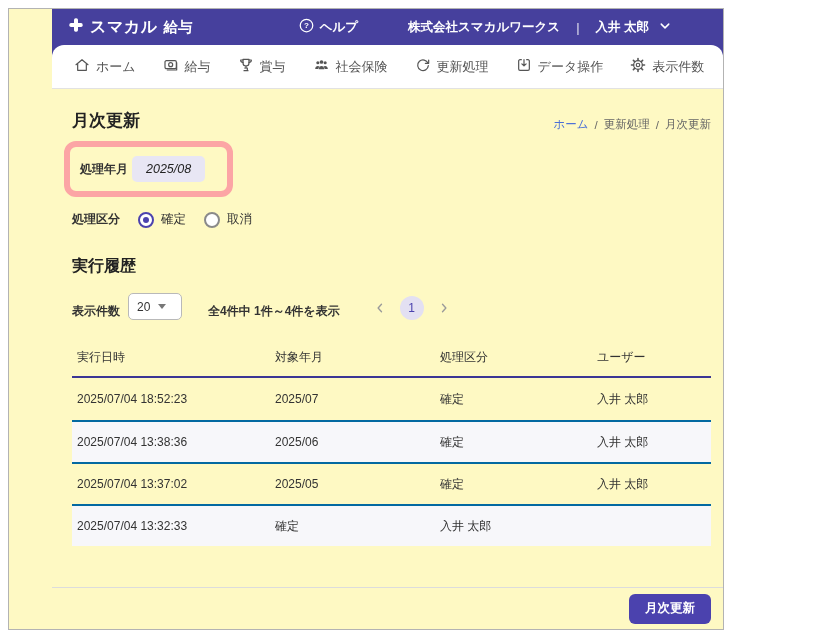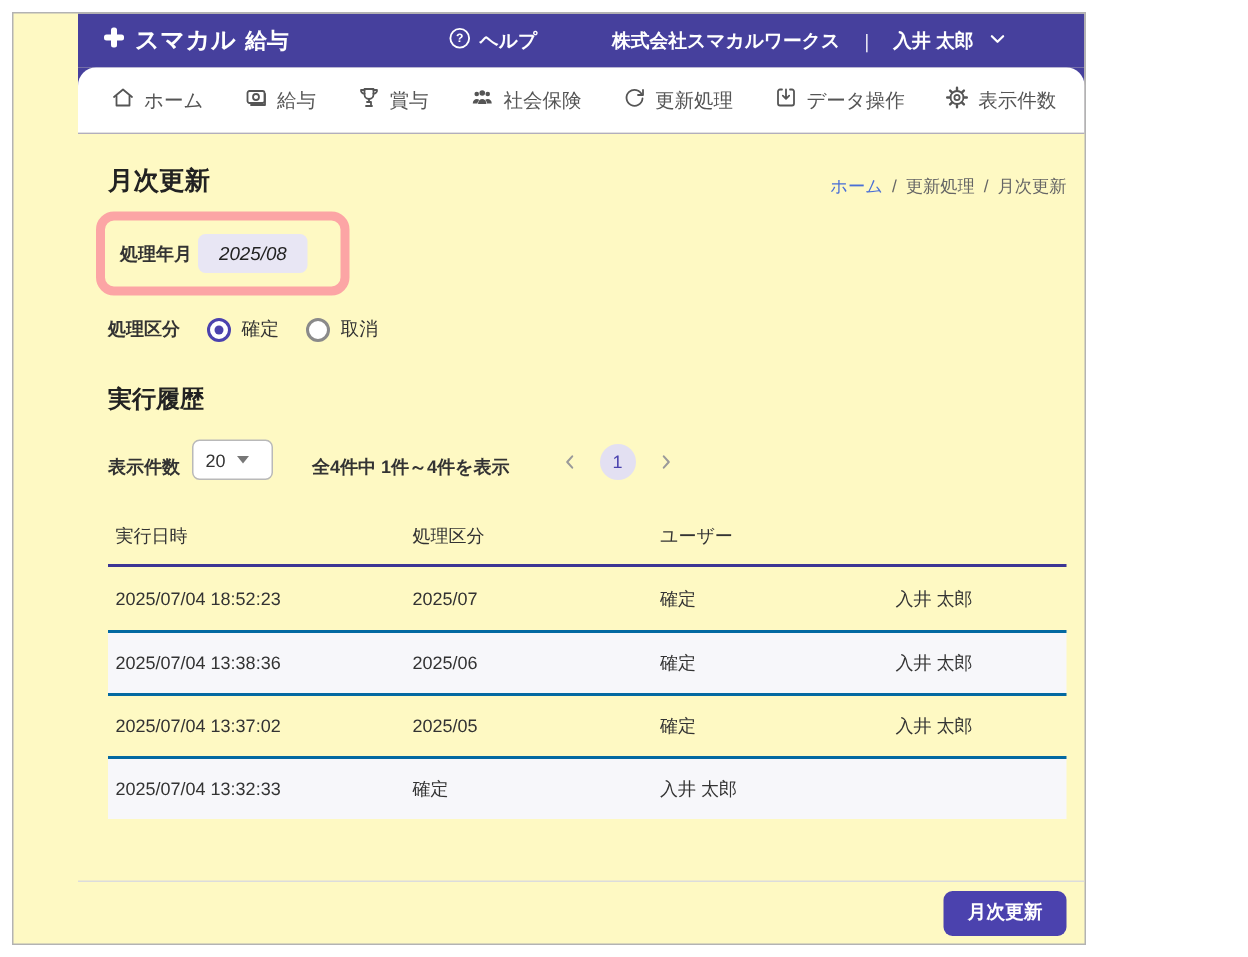--- a/index.html
+++ b/index.html
@@ -262,20 +262,21 @@
             <svg width="12" height="12" viewBox="0 0 16 16">
               <path d="M6 3l4.5 5L6 13" fill="none" stroke="#9a9a9a" stroke-width="1.8" stroke-linecap="round" stroke-linejoin="round"></path>
             </svg>
           </span>
       </div>
     </div>
 
     <div class="table">
       <div class="trow thead">
         <div>実行日時</div>
+        <div>対象年月</div>
         <div>処理区分</div>
         <div>ユーザー</div>
       </div>
       <div class="trow tbody-row">
         <div>2025/07/04 18:52:23</div>
         <div>2025/07</div>
         <div>確定</div>
         <div>入井 太郎</div>
       </div>
       <div class="trow tbody-row alt">

